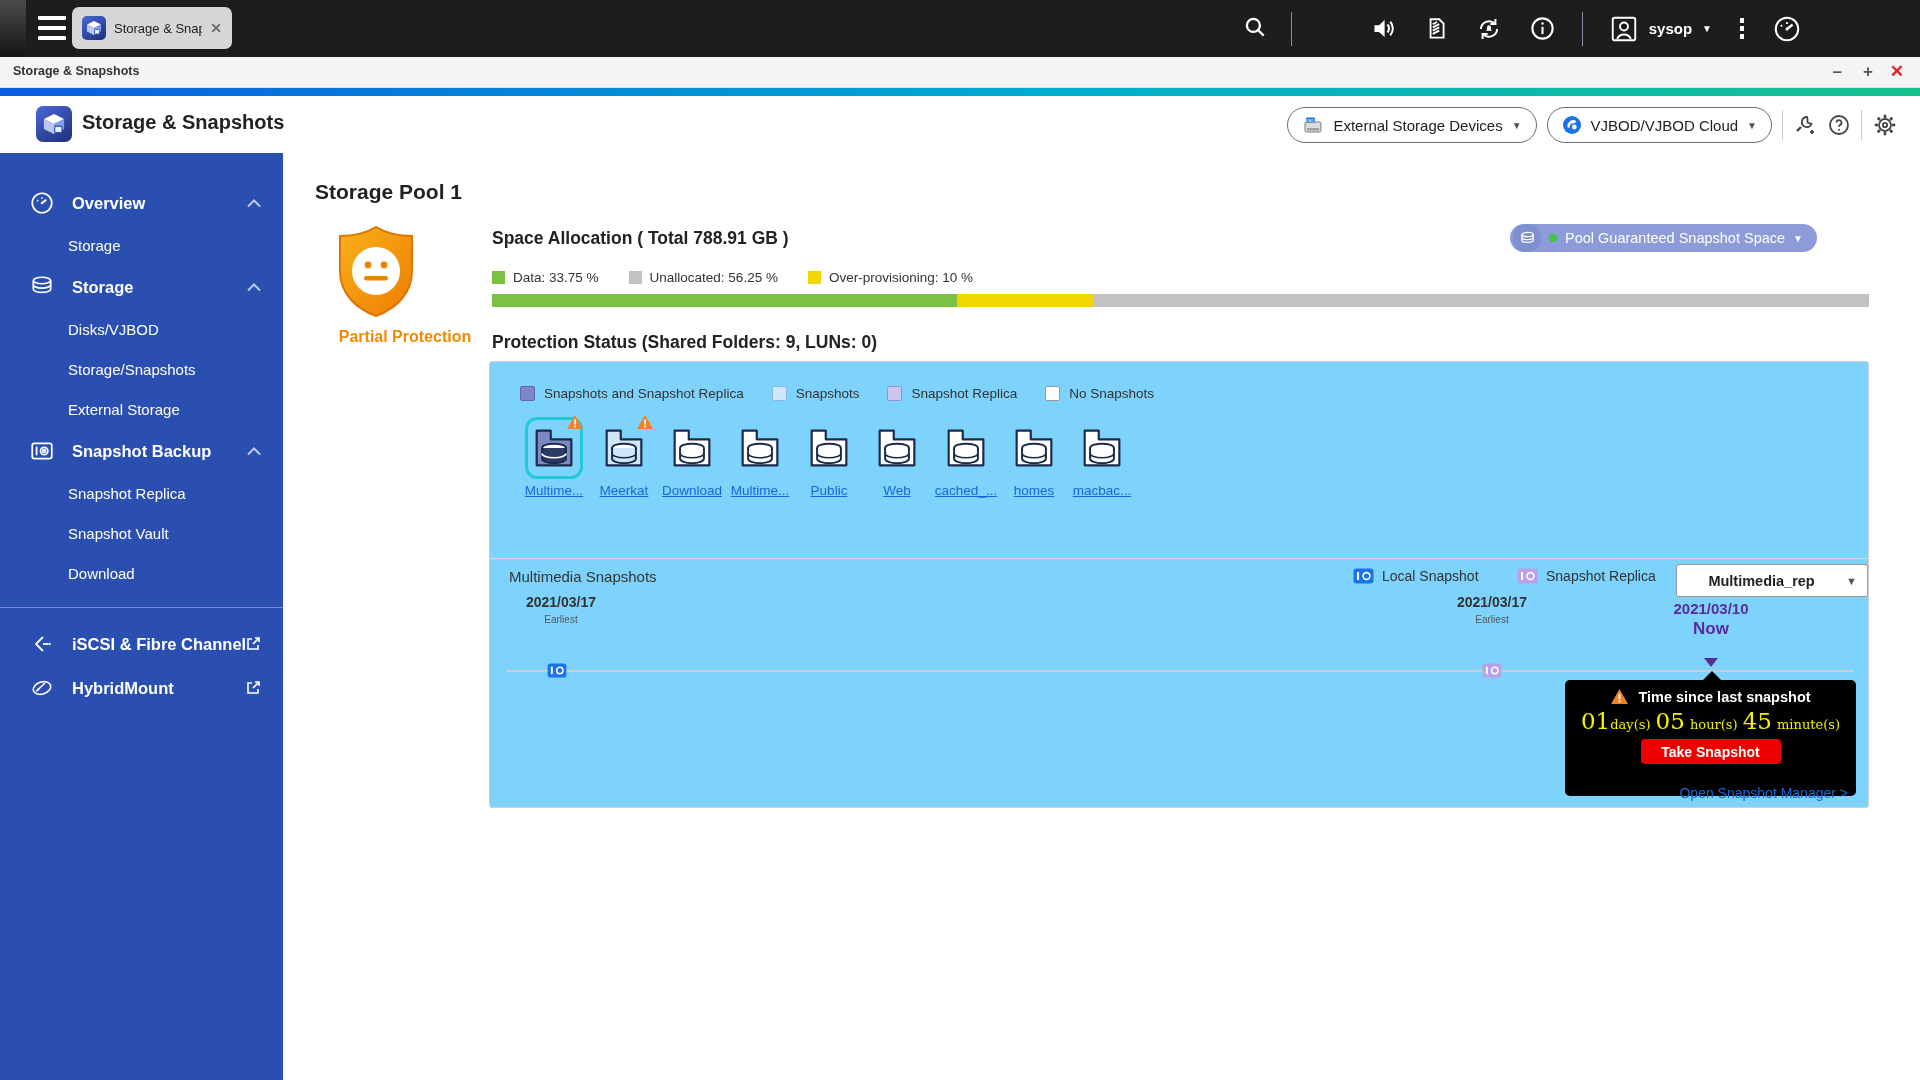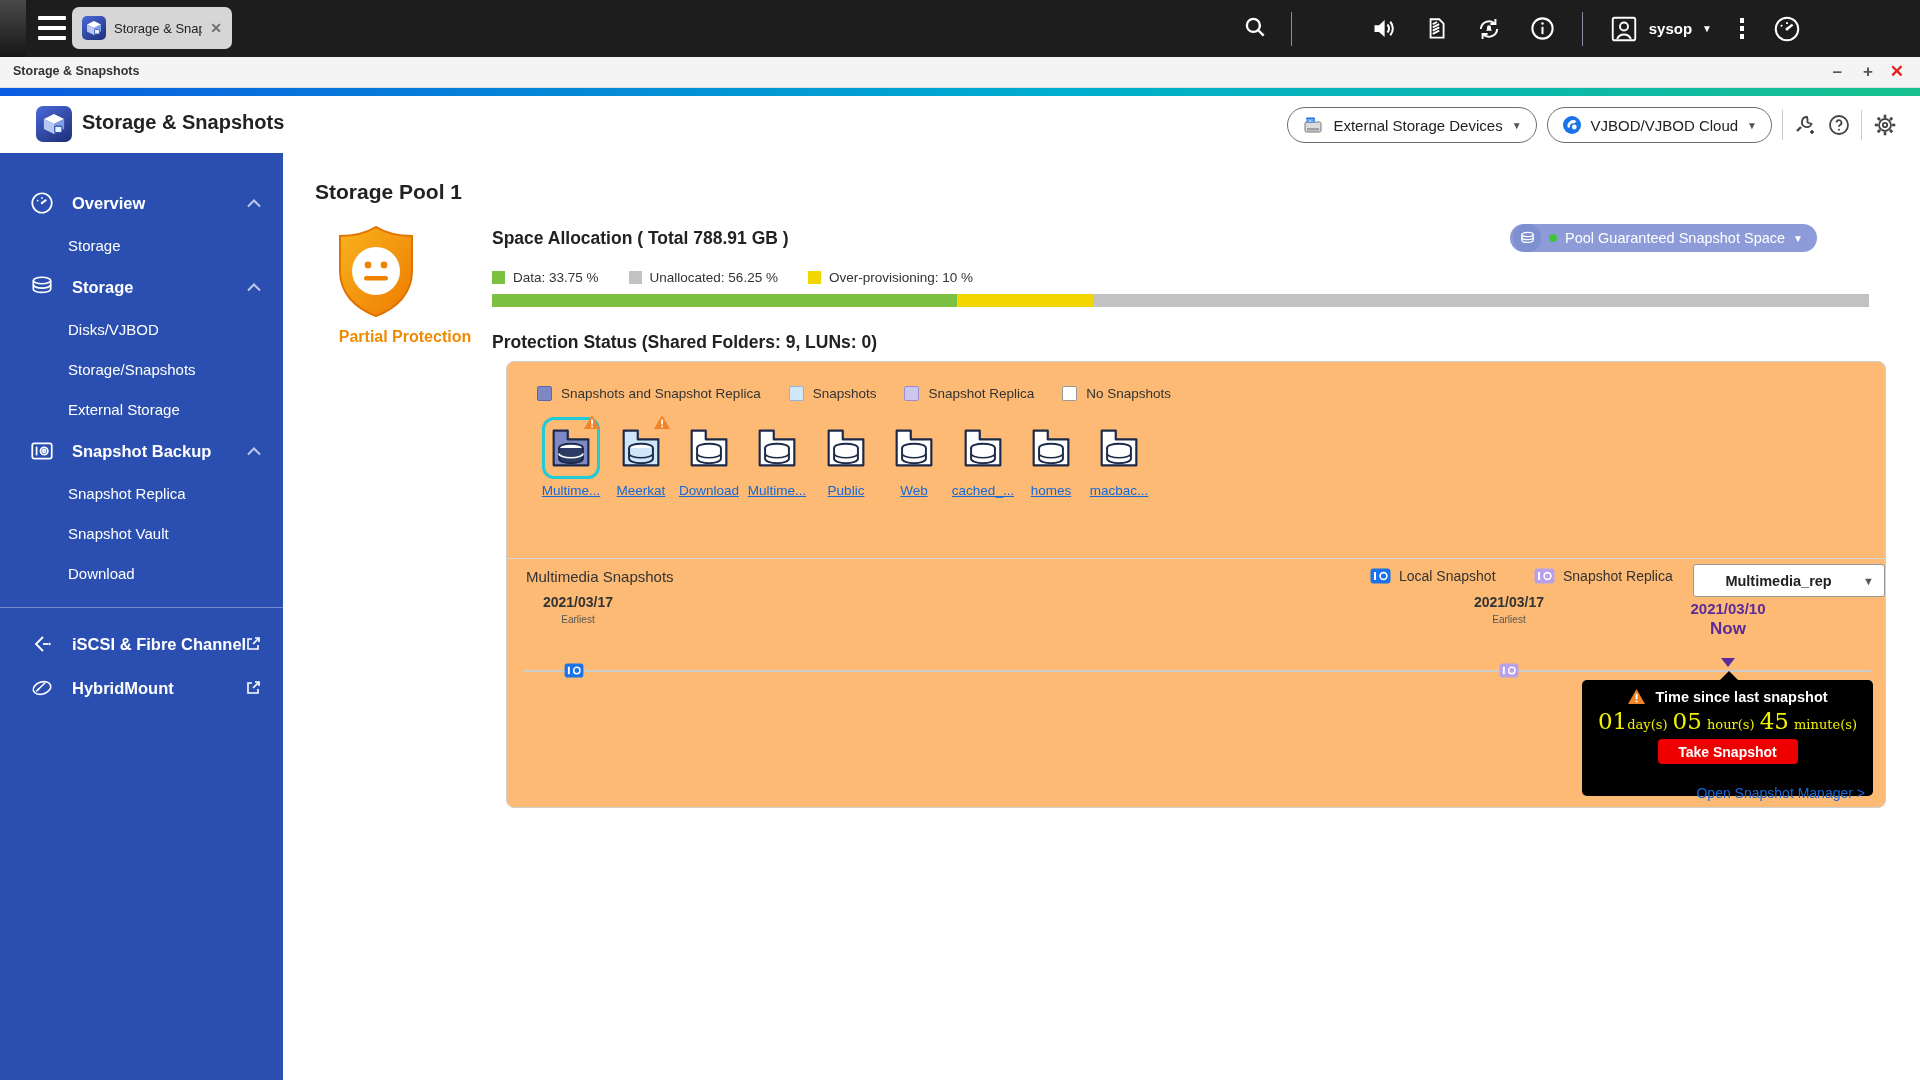--- a/index.html
+++ b/index.html
@@ -76,21 +76,21 @@
   .space-bar .seg-over { background:#f2d600; height:100%; }
 
   .pool-btn { position:absolute; left:1227px; top:71px; height:28px; background:#8d9cd8; border-radius:17px; display:flex; align-items:center; padding:0 14px 0 3px; gap:8px; cursor:pointer; }
   .pool-btn .pb-iconbox { width:28px; height:28px; border-radius:13px; background:#7e90d0; display:flex; align-items:center; justify-content:center; }
   .pool-btn .pb-dot { width:8px; height:8px; border-radius:50%; background:#3fc43f; }
   .pool-btn .pb-label { color:#fff; font-size:14.5px; }
   .pool-btn .caret { color:#fff; font-size:10px; }
 
   .prot-title { position:absolute; left:209px; top:179px; font-size:17.5px; font-weight:bold; color:#222; }
 
-  .panel { position:absolute; left:223px; top:208px; width:1380px; height:447px; border:1px solid #cfcfcf; border-radius:8px; background:#fdba74; }
+  .panel { position:absolute; left:206px; top:208px; width:1380px; height:447px; border:1px solid #cfcfcf; border-radius:3px; background:#7dd3fc; }
   .fl-legend { position:absolute; left:30px; top:24px; display:flex; gap:28px; align-items:center; }
   .fl-legend .fl-item { display:flex; align-items:center; gap:9px; font-size:13.5px; color:#333; }
   .fl-legend .cb { width:15px; height:15px; border-radius:2px; }
   .cb0 { background:#7d88c4; border:1px solid #5a68ad; }
   .cb1 { background:#cfe7f8; border:1px solid #8fb6d8; }
   .cb2 { background:#cdc6ee; border:1px solid #9a90cf; }
   .cb3 { background:#fff; border:1px solid #999; }
 
   .folder-cell { position:absolute; top:58px; width:68px; text-align:center; }
   .folder-iconwrap { position:relative; display:inline-block; width:52px; height:56px; }

